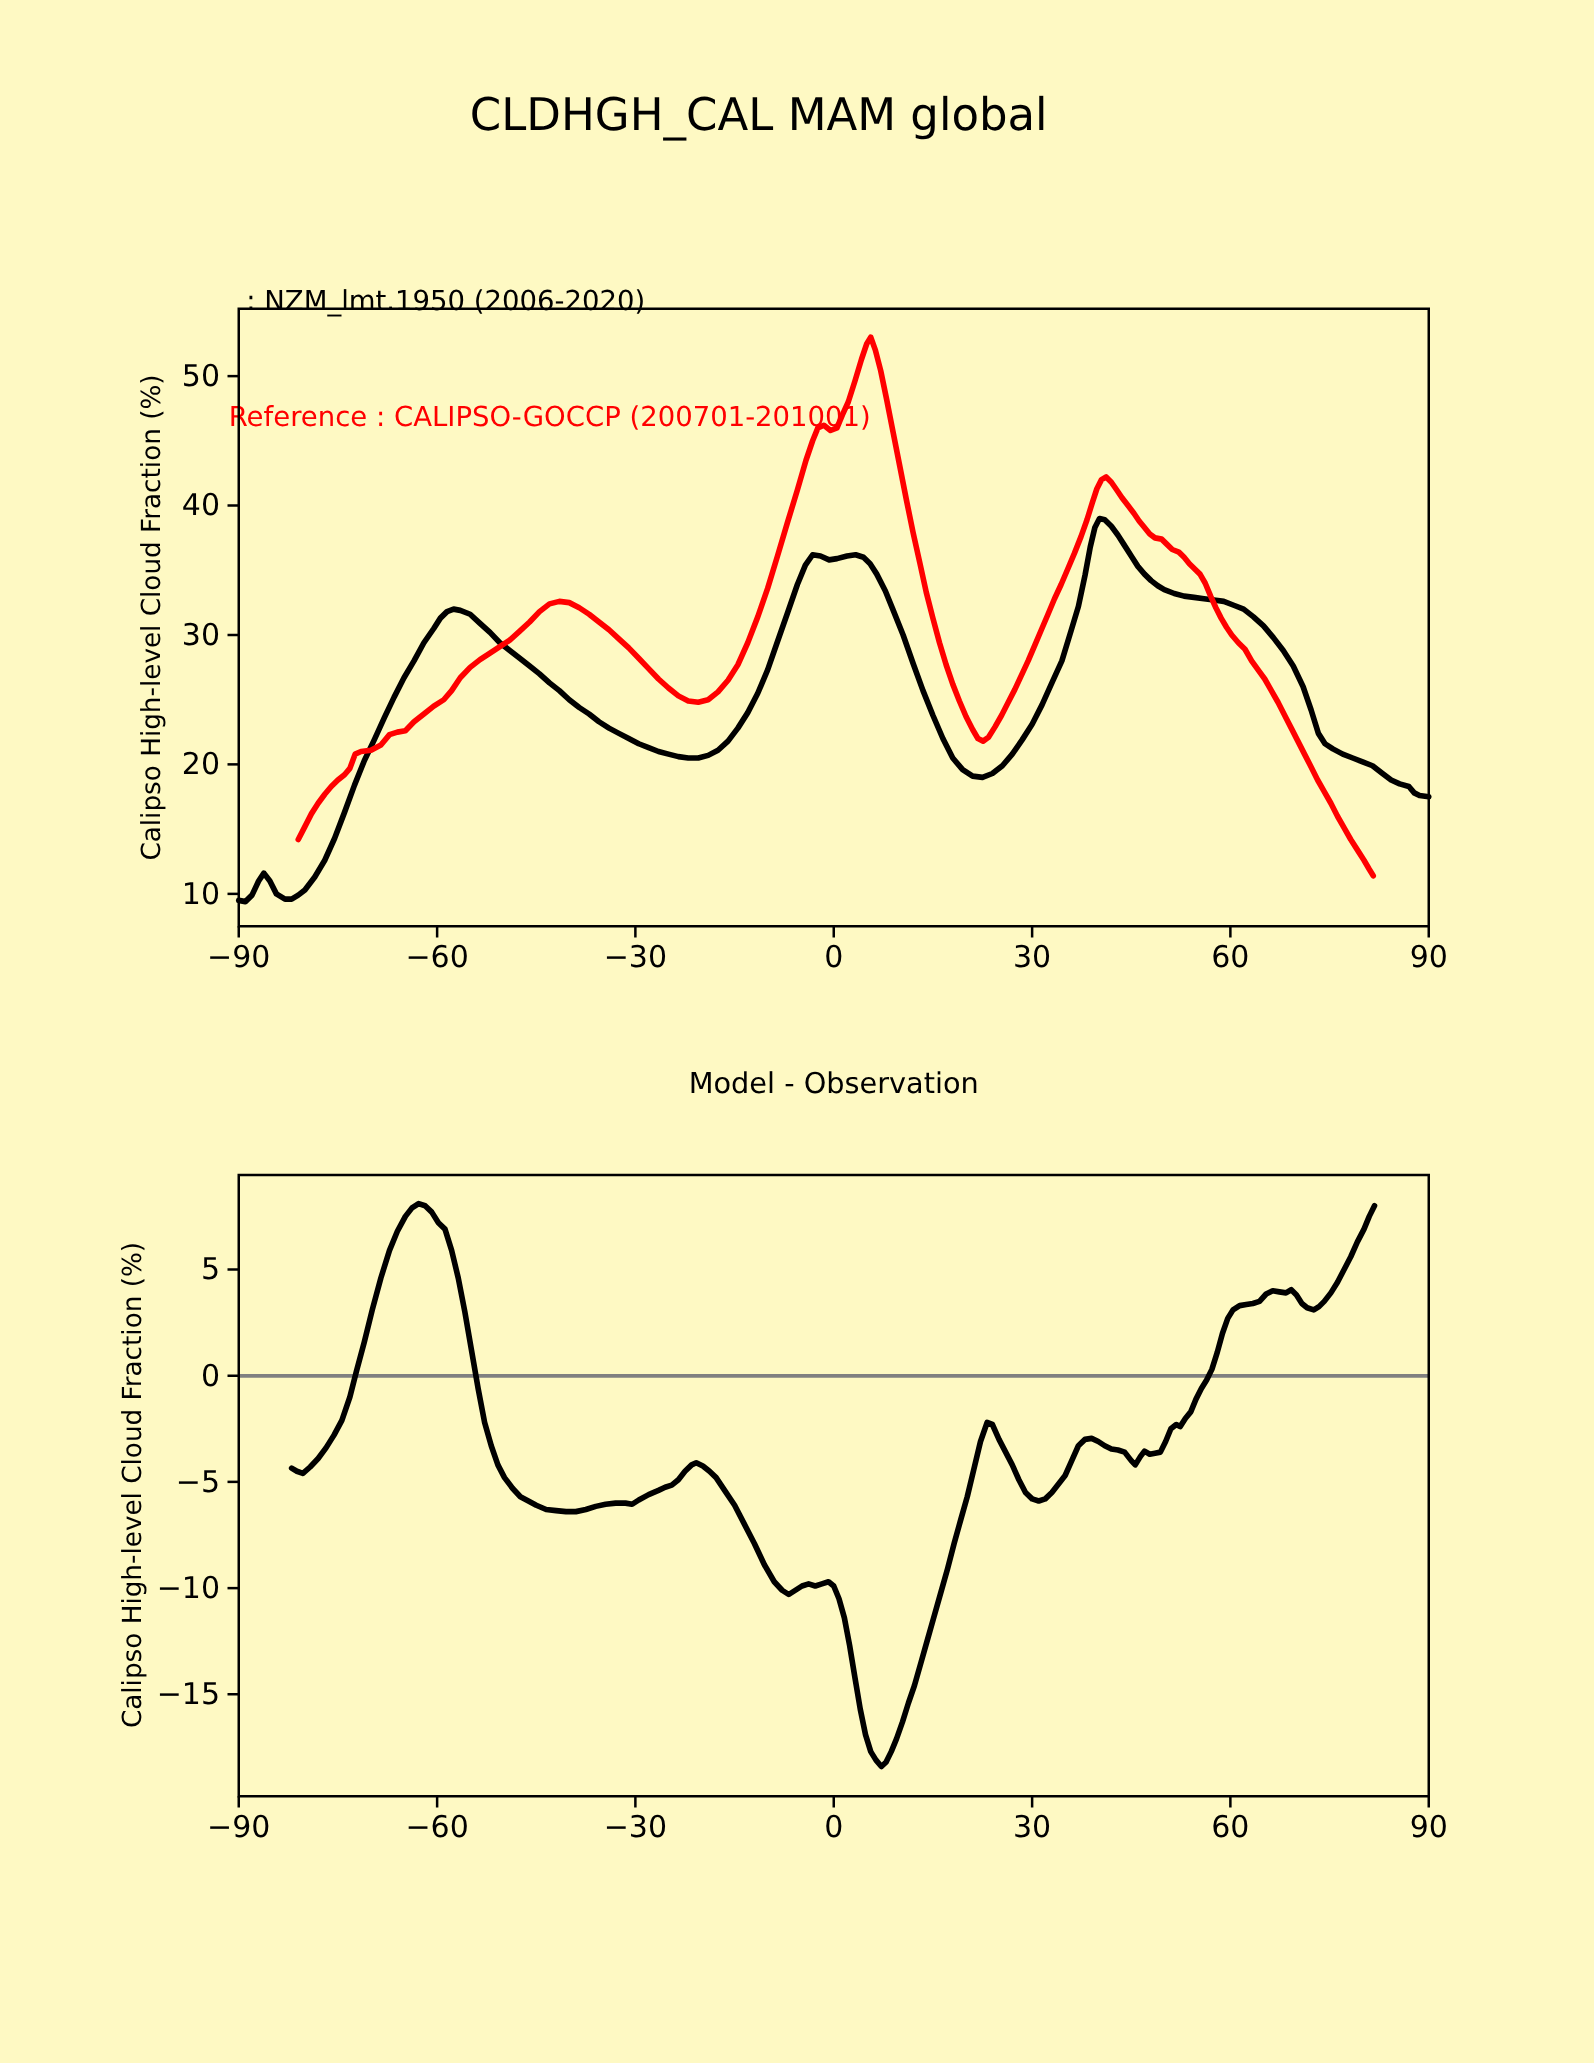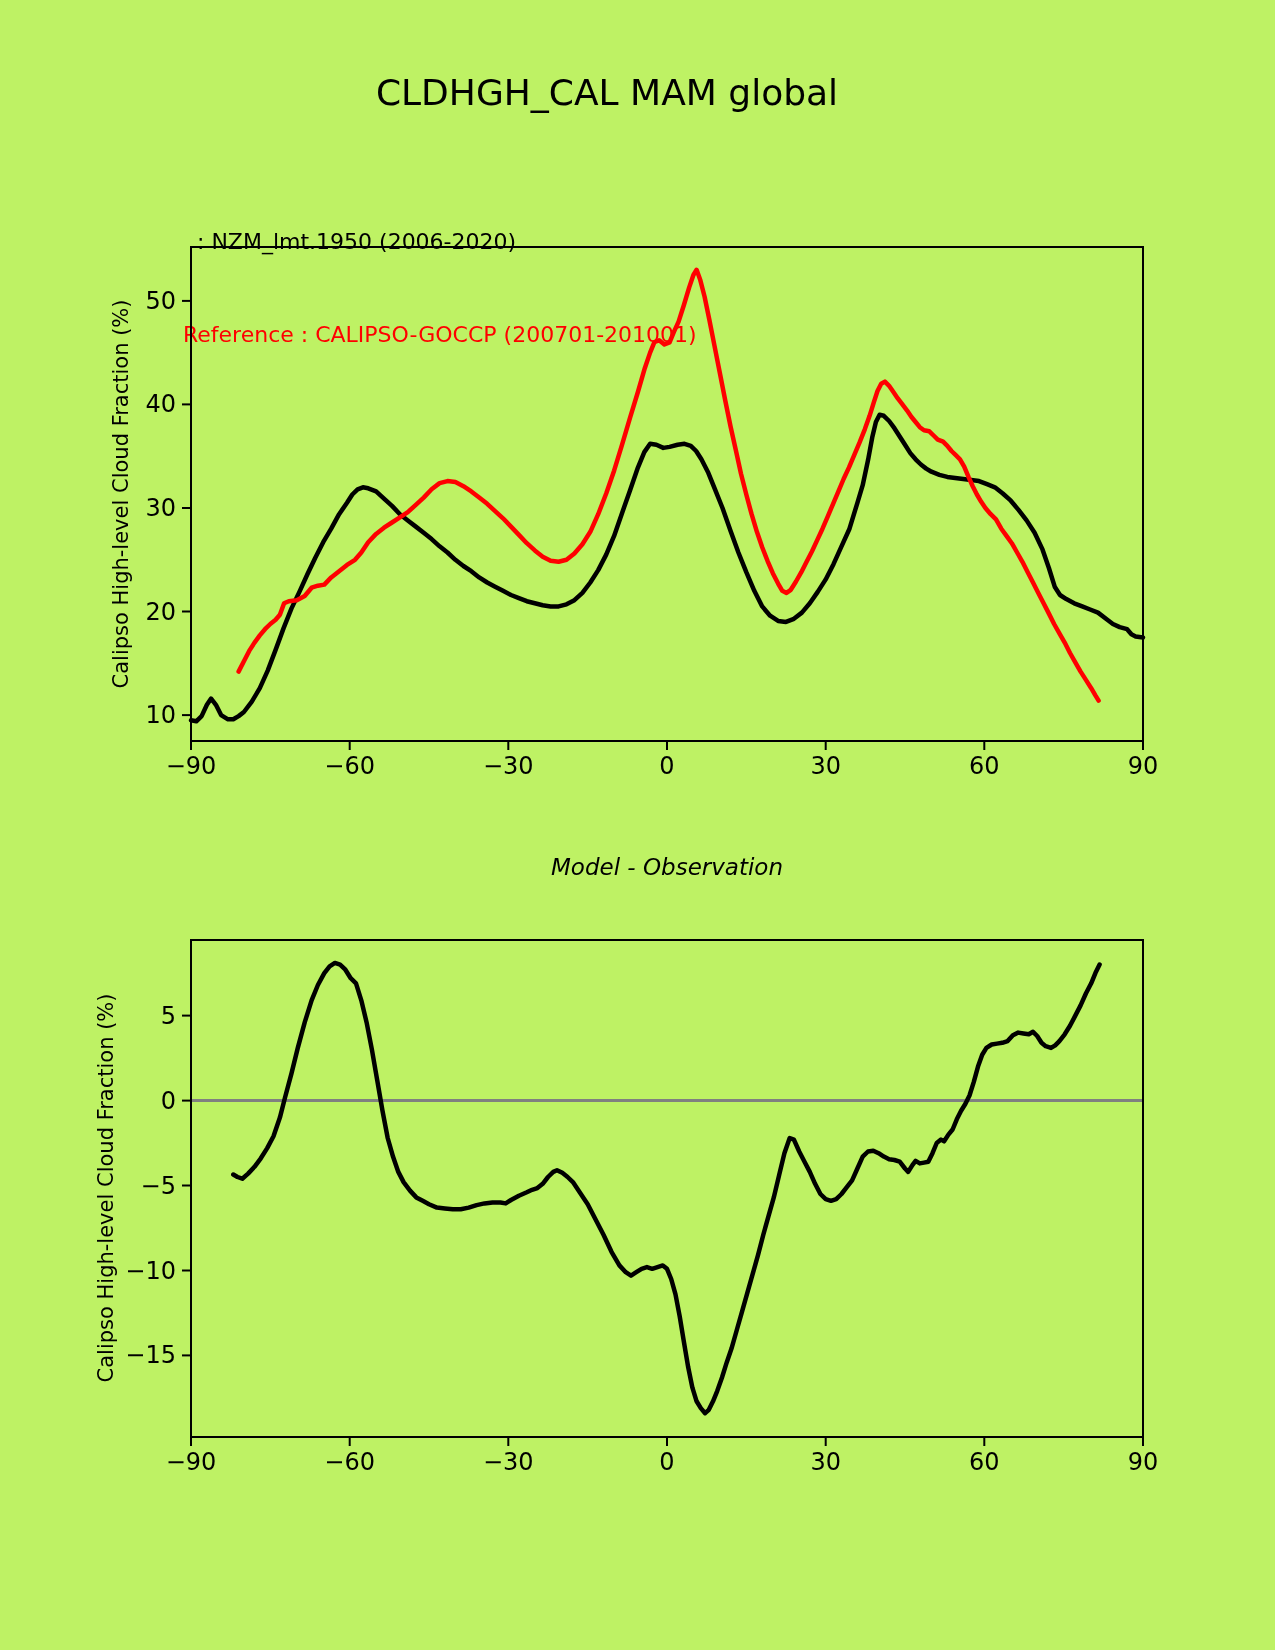--- a/index.html
+++ b/index.html
@@ -1,28 +1,28 @@
 <!DOCTYPE html>
 <html><head>
 <meta charset="utf-8">
 <style>
   html,body{margin:0;padding:0;background:#ffffff;}
-  #figure{position:relative;width:1275px;height:1650px;background:#bef264;overflow:hidden;
+  #figure{position:relative;width:1275px;height:1650px;background:#fef9c3;overflow:hidden;
           font-family:"DejaVu Sans","Liberation Sans",sans-serif;color:#000;}
   .fig-title{position:absolute;left:191px;top:72px;width:832px;text-align:center;
              font-size:36px;color:#000;}
   .legend{position:absolute;left:183px;top:164px;font-size:22px;line-height:31px;white-space:pre;}
   .legend-model{color:#000000;}
   .legend-ref{color:#ff0000;}
   .ylabel{position:absolute;white-space:nowrap;font-size:21px;color:#000;
           transform:translate(-50%,-50%) rotate(-90deg);}
   .ylabel-top{left:121px;top:494px;}
   .ylabel-bottom{left:106px;top:1188px;}
   .subplot-title{position:absolute;left:191px;top:854px;width:952px;text-align:center;
-                 font-size:23px;color:#000;font-style:italic;}
+                 font-size:23px;color:#000;}
   #plot-svg{position:absolute;left:0;top:0;}
   #plot-svg text{font-family:"DejaVu Sans","Liberation Sans",sans-serif;font-size:24px;fill:#000;}
 </style>
 </head>
 <body>
 
 <div id="figure">
   <div class="fig-title">CLDHGH_CAL MAM global</div>
 
   <div class="legend">

